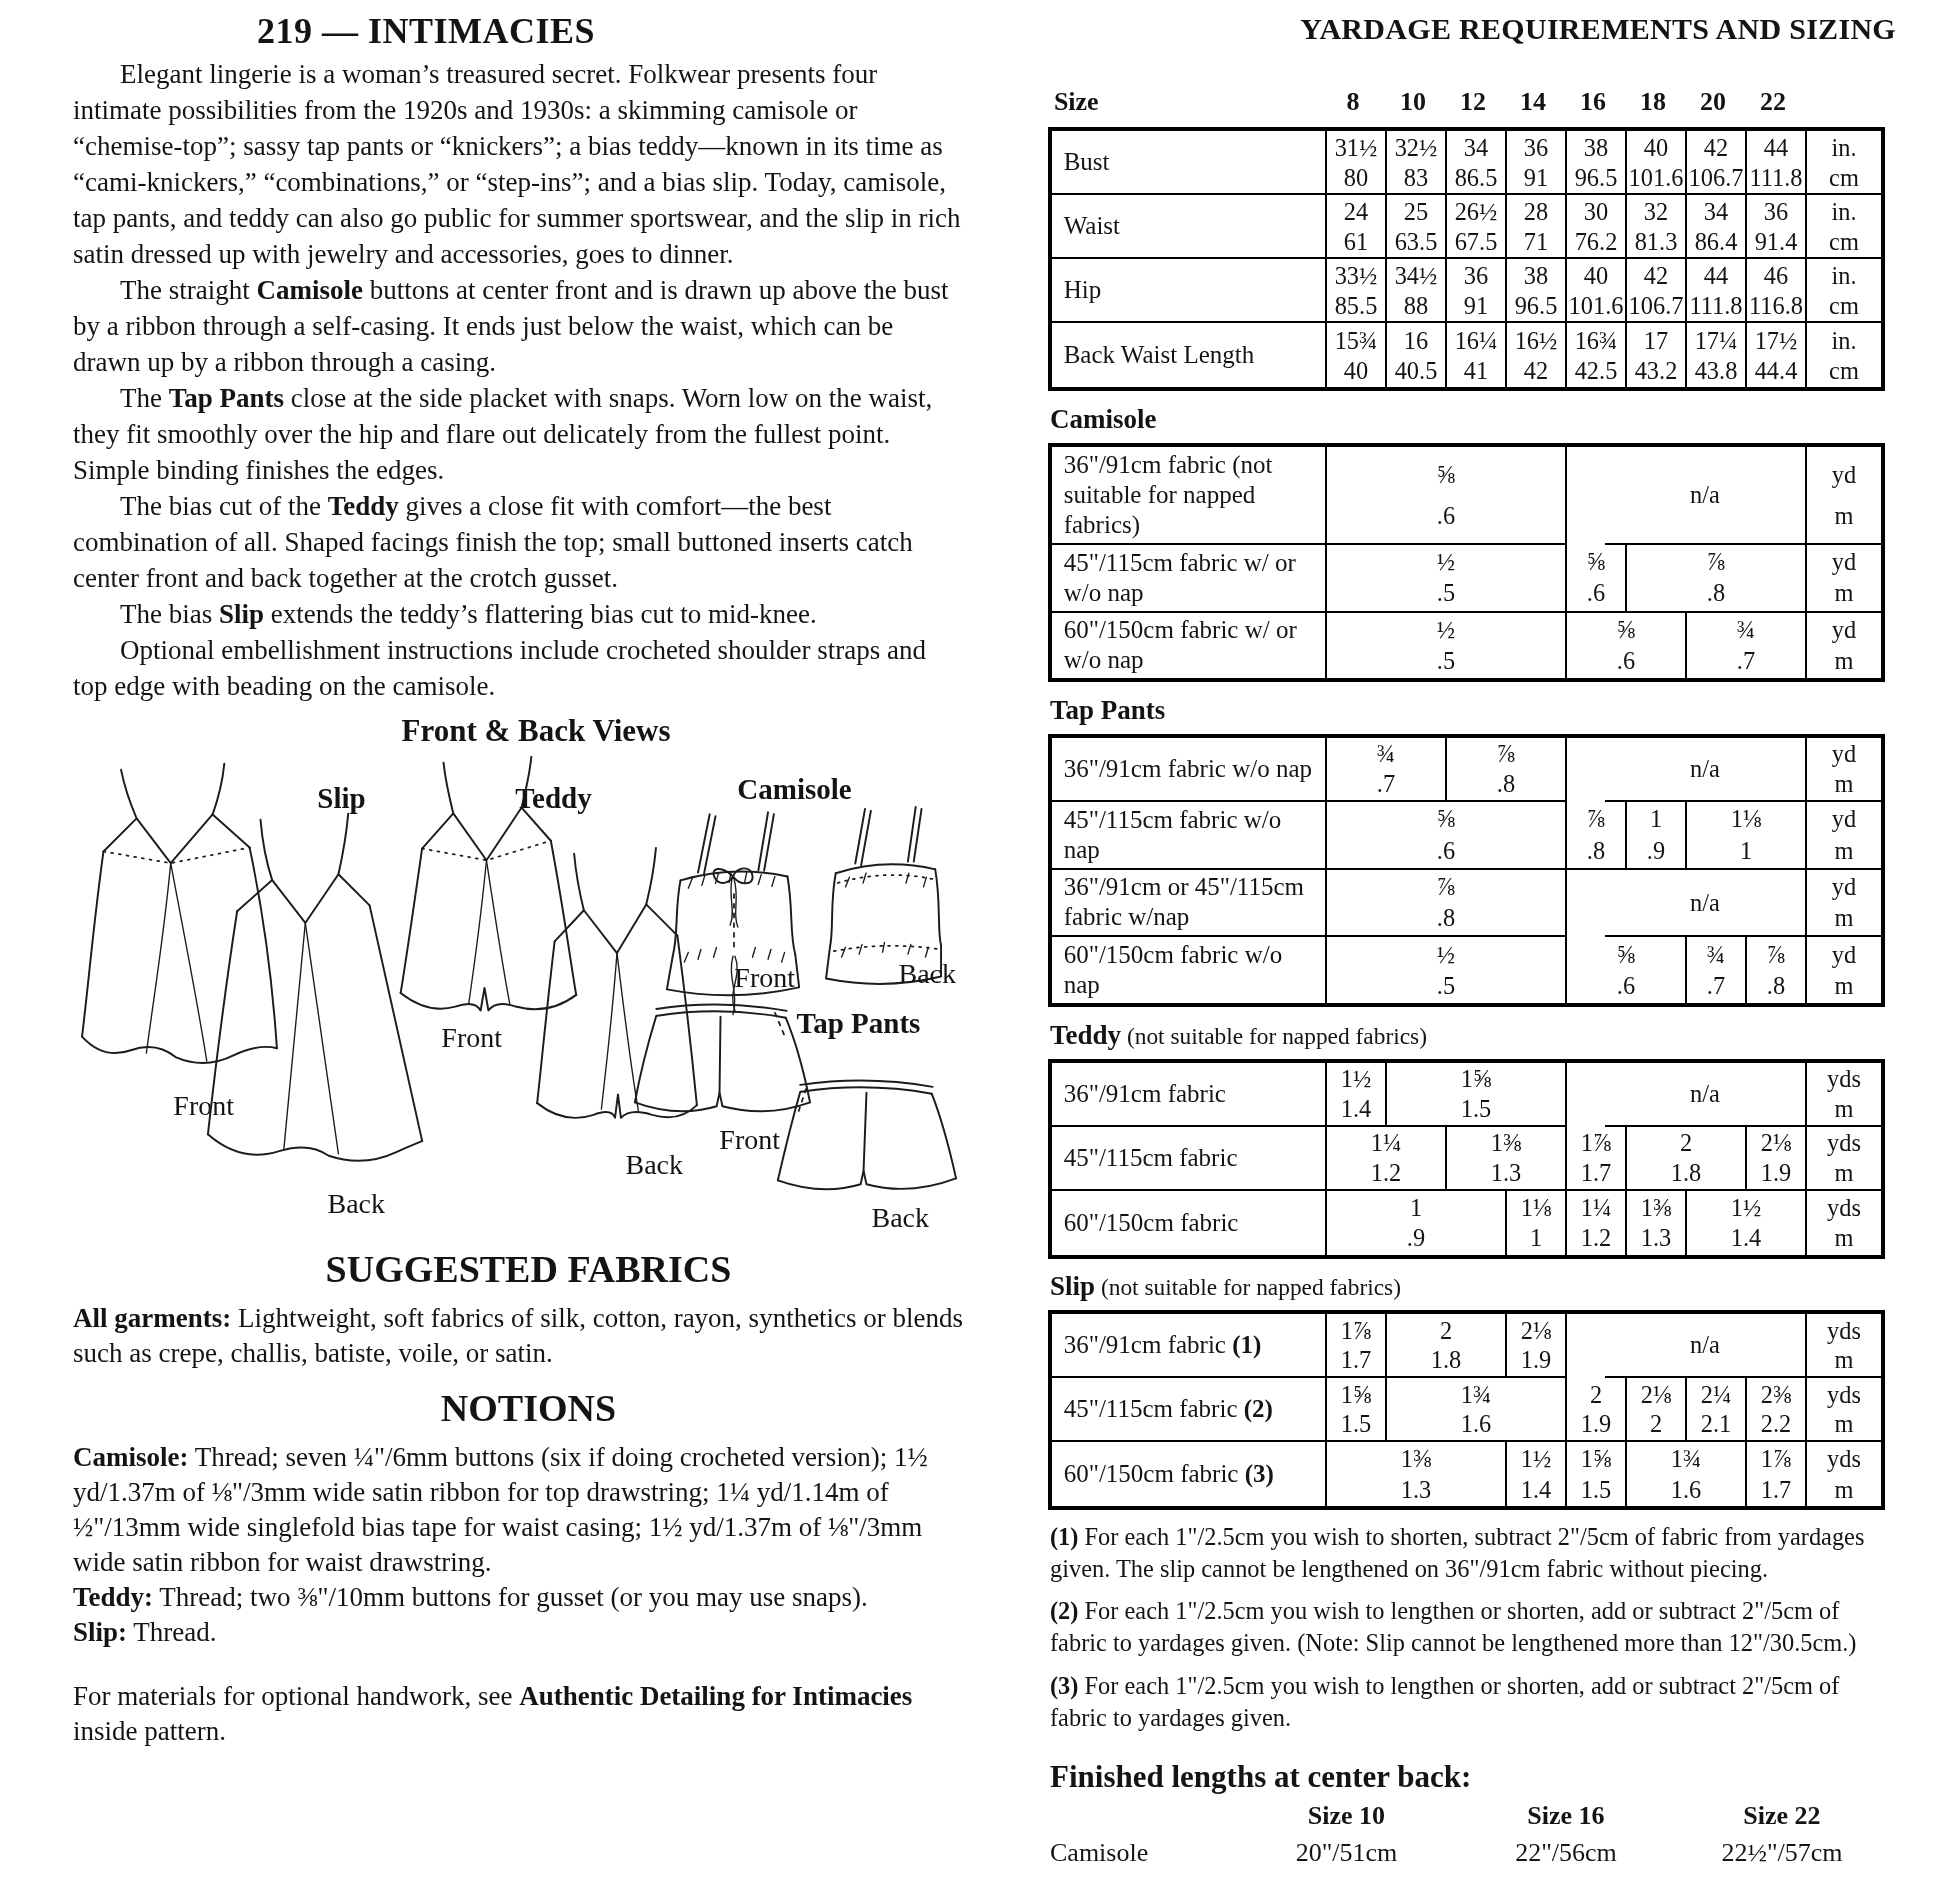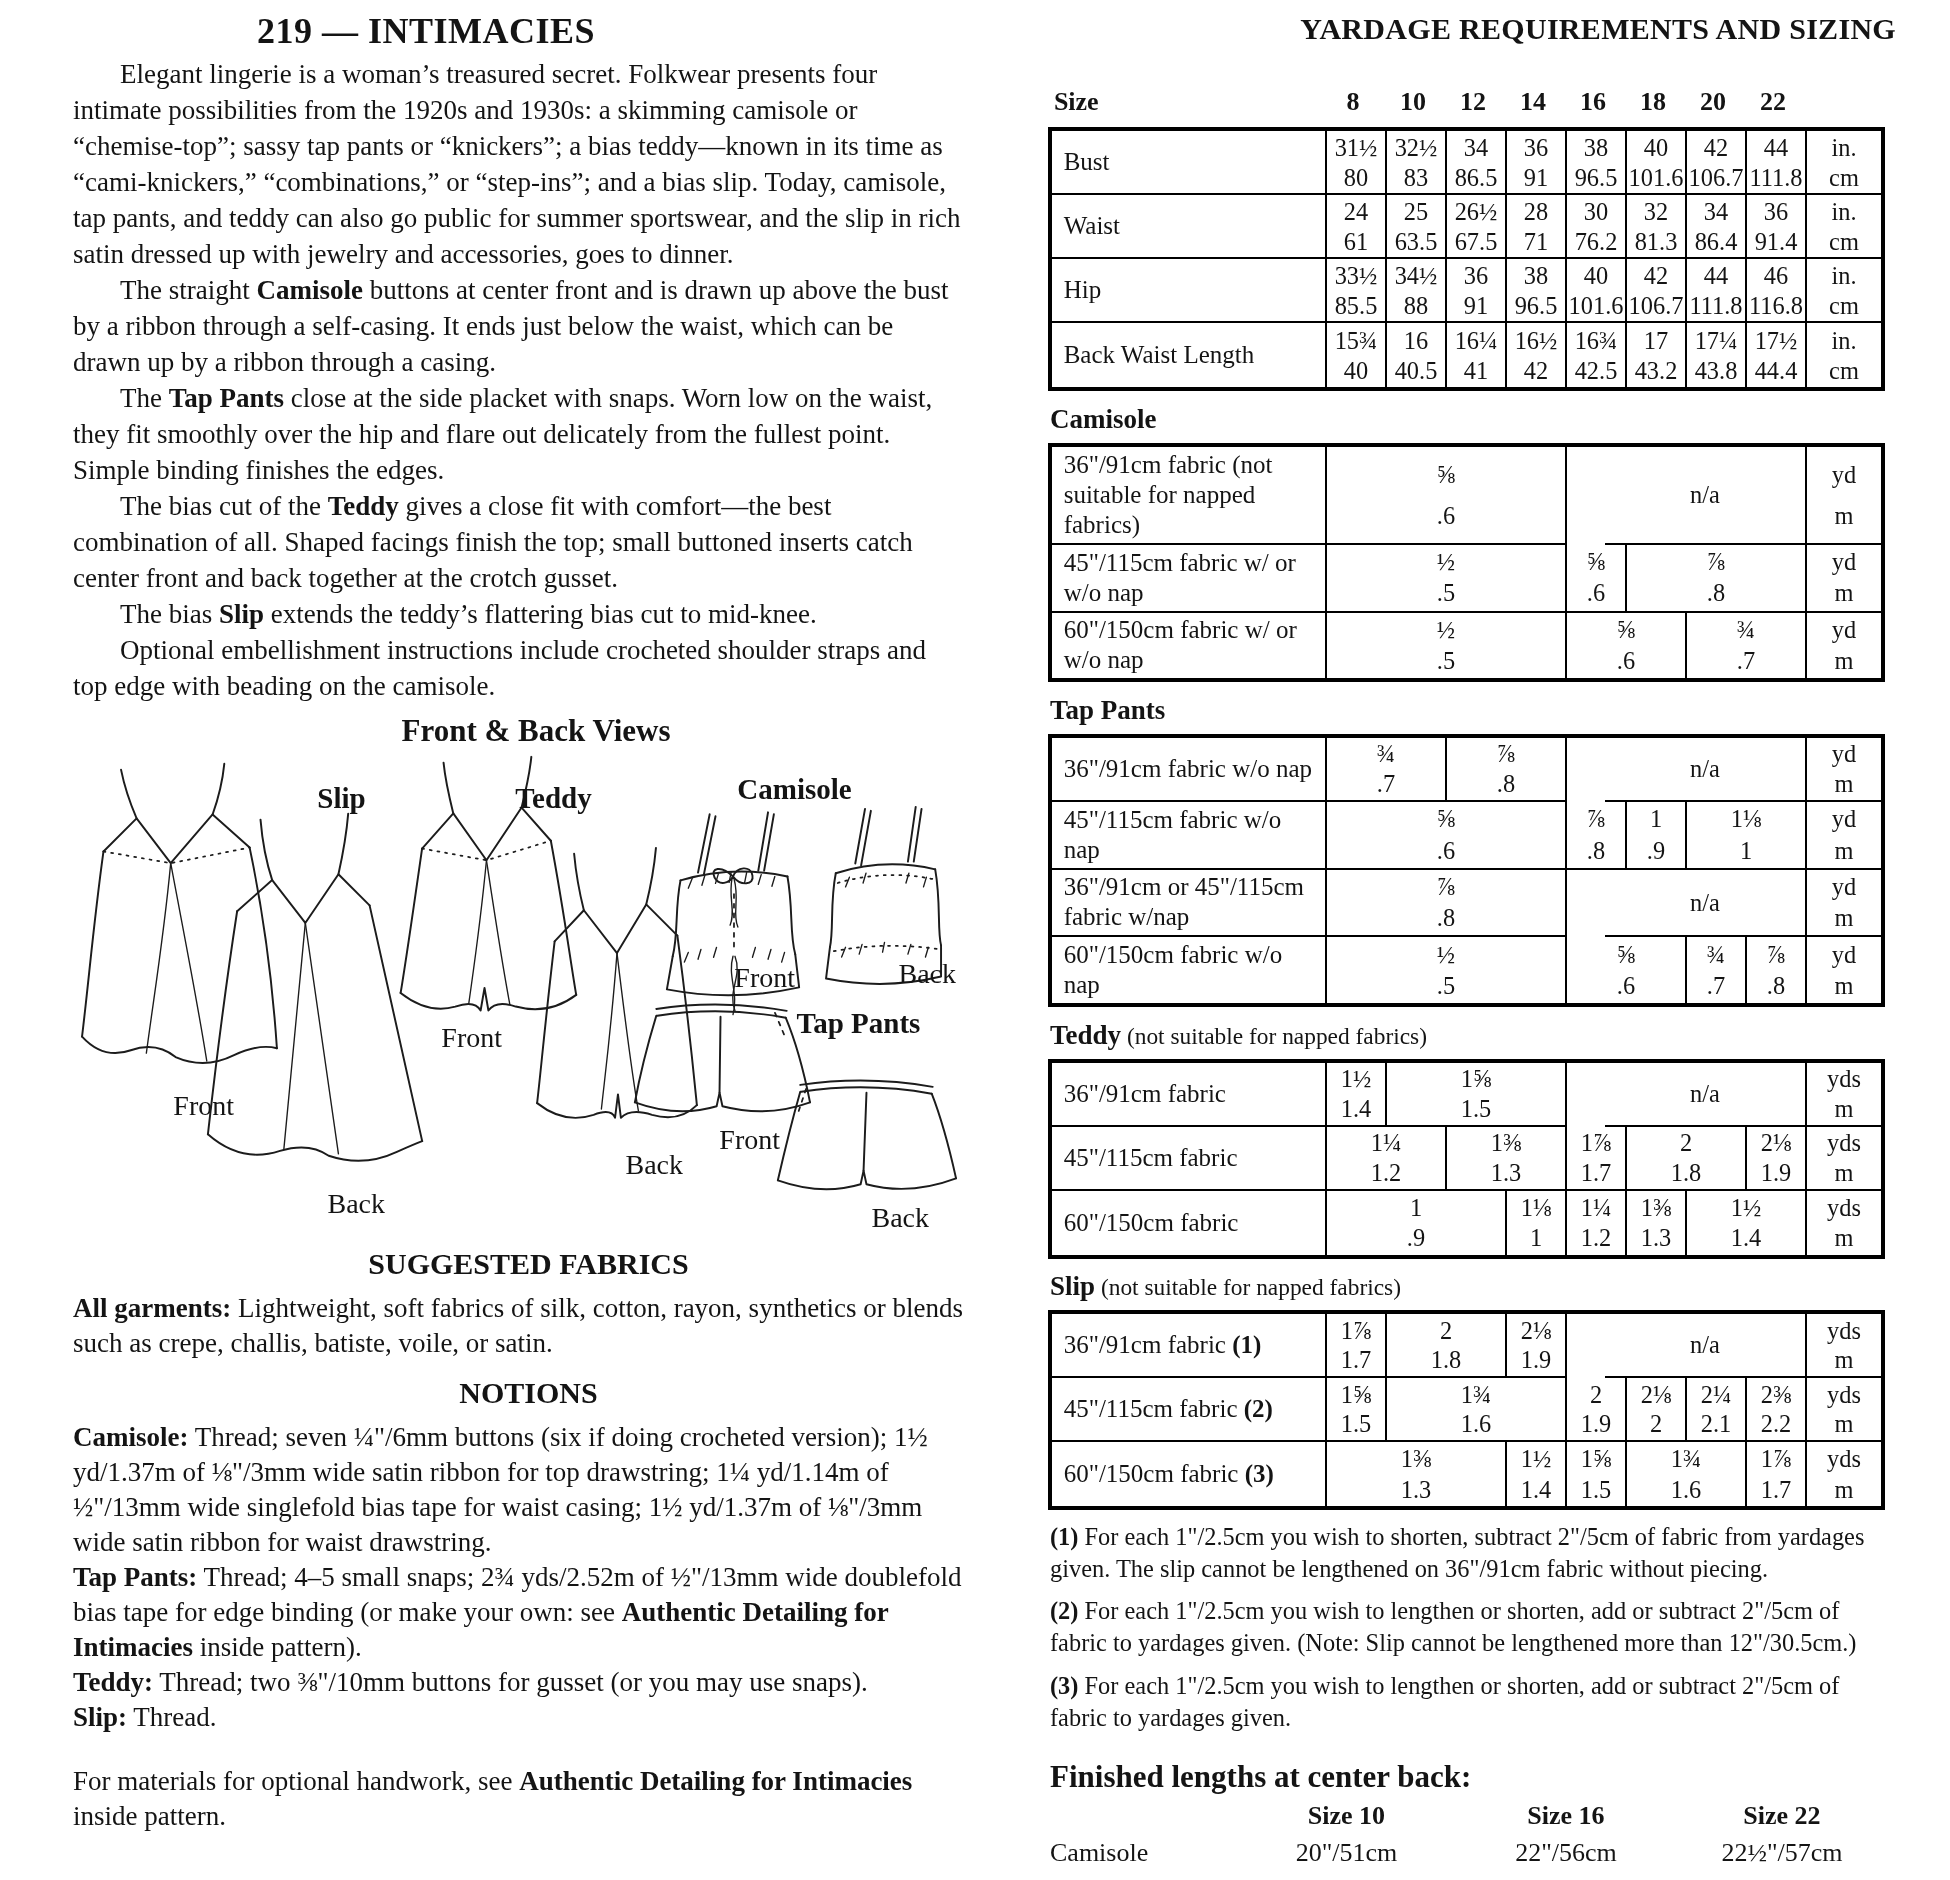--- a/index.html
+++ b/index.html
@@ -11,21 +11,21 @@
   .body-p{font-size:27px;line-height:36px;margin:0;text-indent:47px;}
   .views-heading{width:926px;text-align:center;font-size:31px;font-weight:bold;margin:9.8px 0 0 0;}
   #illos{position:relative;height:488px;margin-top:2px;}
   .illo{position:absolute;}
   .garment-label{position:absolute;font-size:29px;font-weight:bold;text-align:center;}
   .fb-label{position:absolute;font-size:28px;text-align:right;width:127px;}
   svg.lineart path{fill:none;stroke:#1c1c1c;stroke-width:2;stroke-linecap:round;stroke-linejoin:round;}
   svg.lineart path.dots{stroke-dasharray:2 6;stroke-width:1.8;}
   svg.lineart path.dash{stroke-dasharray:4 6;stroke-width:1.8;}
   svg.lineart path.thin{stroke-width:1.4;}
-  .sec-heading{width:911px;text-align:center;font-size:30px;font-weight:bold;margin:7.8px 0 9.8px 0;}
+  .sec-heading{width:911px;text-align:center;font-size:38px;font-weight:bold;margin:7.8px 0 9.8px 0;}
   .plain-p{font-size:27px;line-height:35px;margin:0;}
   #notions-block p{margin:0;}
   .footer-p{margin-top:29px !important;}
   
   #right{position:absolute;left:1048px;top:0;width:848px;}
   .yardage-title{text-align:right;font-size:30px;font-weight:bold;margin:11.7px 0 0 0;letter-spacing:0.3px;}
   .ygrid{display:grid;grid-template-columns:275px repeat(8,60px) 74px;width:max-content;}
   .szhead{margin-top:37px;margin-bottom:7.8px;}
   .szhead .cell{border:none;font-weight:bold;min-height:35px;font-size:26px;justify-content:center;}
   .szhead .cell.lab{font-size:26px;padding-left:5.9px;}
@@ -182,21 +182,20 @@
       </svg>
       <div class="fb-label" style="left:729px;top:451px">Back</div>
     </div>
 
     <div class="sec-heading">SUGGESTED FABRICS</div>
     <p class="plain-p"><b>All garments:</b><span> Lightweight, soft fabrics of silk, cotton, rayon, synthetics or blends such as crepe, challis, batiste, voile, or satin.</span></p>
 
     <div class="sec-heading" style="margin-top:15px;">NOTIONS</div>
     <div id="notions-block">
       <p class="plain-p"><b>Camisole:</b><span> Thread; seven ¼"/6mm buttons (six if doing crocheted version); 1½ yd/1.37m of ⅛"/3mm wide satin ribbon for top drawstring; 1¼ yd/1.14m of ½"/13mm wide singlefold bias tape for waist casing; 1½ yd/1.37m of ⅛"/3mm wide satin ribbon for waist drawstring.</span></p>
-      <p class="plain-p"><b>Tap Pants:</b><span> Thread; 4–5 small snaps; 2¾ yds/2.52m of ½"/13mm wide doublefold bias tape for edge binding (or make your own: see </span><b>Authentic Detailing for Intimacies</b><span> inside pattern).</span></p>
       <p class="plain-p"><b>Teddy:</b><span> Thread; two ⅜"/10mm buttons for gusset (or you may use snaps).</span></p>
       <p class="plain-p"><b>Slip:</b><span> Thread.</span></p>
       <p class="plain-p footer-p"><span>For materials for optional handwork, see </span><b>Authentic Detailing for Intimacies</b><span> inside pattern.</span></p>
     </div>
   </div>
 
   <div id="right">
     <div class="yardage-title">YARDAGE REQUIREMENTS AND SIZING</div>
 
     <div class="ygrid szhead" id="szhead">

